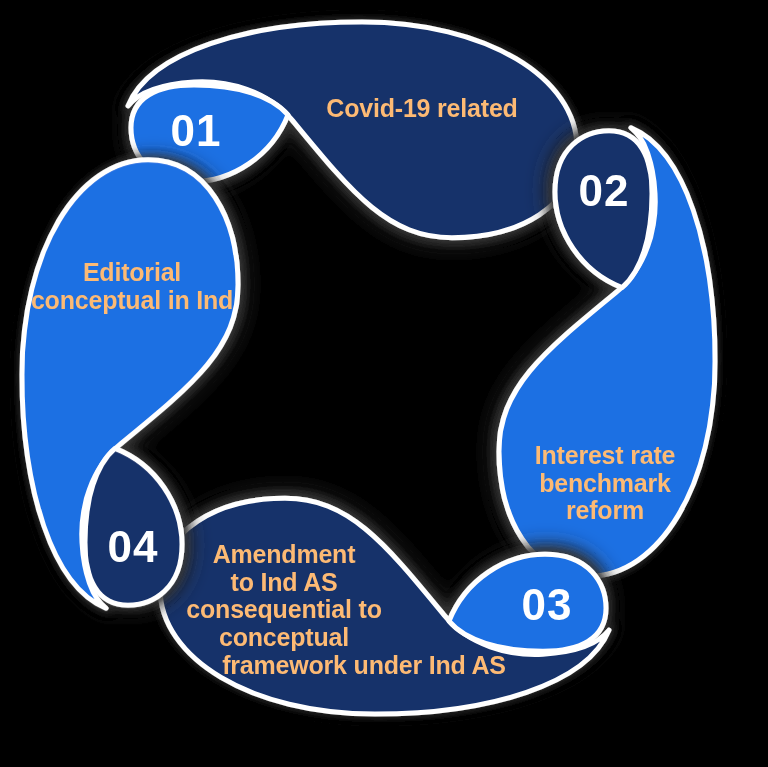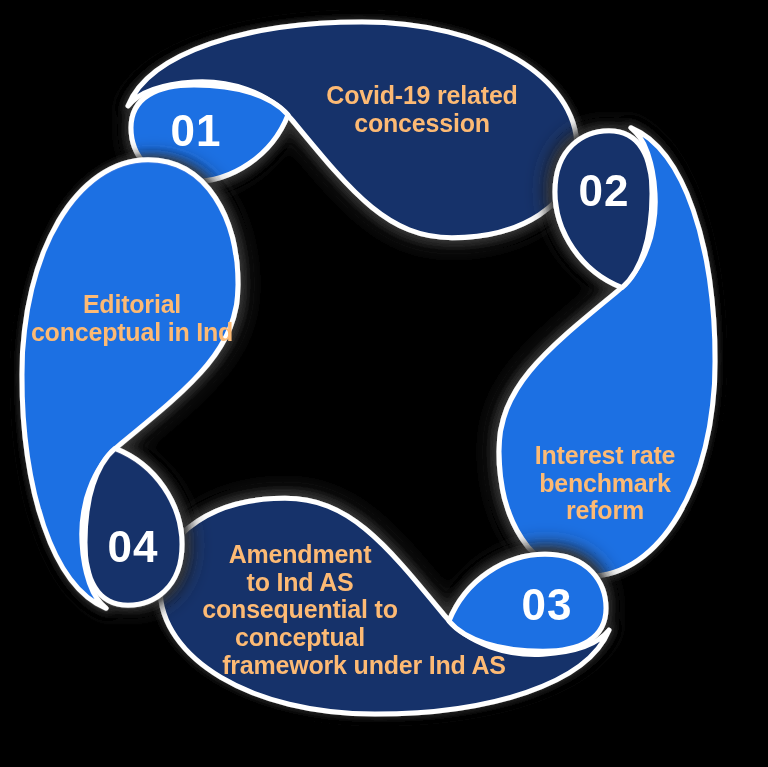--- a/index.html
+++ b/index.html
@@ -32,23 +32,23 @@
     color: #ffffff;
     font-weight: bold;
     font-size: 44px;
     line-height: 44px;
     letter-spacing: 1px;
     text-align: center;
   }
   
   #t-covid     { left: 422px; top: 109px; }
   #t-interest  { left: 605px; top: 456px; margin-top: 27px; }
-  #t-amend     { left: 300px; top: 596px; }
+  #t-amend     { left: 284px; top: 596px; }
   #t-amend-last{ left: 364px; top: 666px; }
-  #t-editorial { left: 132px; top: 286px; margin-top: 32px; }
+  #t-editorial { left: 132px; top: 286px; }
   #n-01 { left: 196px; top: 131px; }
   #n-02 { left: 604px; top: 191px; }
   #n-03 { left: 547px; top: 605px; }
   #n-04 { left: 133px; top: 547px; }
 </style>
 </head>
 <body>
 
 <div id="stage">
 
@@ -90,21 +90,20 @@
       <use href="#p-blob" class="shape" fill="#1E6FE3"></use>
       <use href="#p-bub" class="shape" fill="#14316B"></use>
     </g>
   </svg>
 
   <div class="overlay">
 
     <div class="step-number" id="n-01">01</div>
     <div class="label" id="t-covid">
       <div>Covid-19 related</div>
-      <div>concession</div>
     </div>
 
     <div class="step-number" id="n-02">02</div>
     <div class="label" id="t-interest">
       <div>Interest rate</div>
       <div>benchmark</div>
       <div>reform</div>
     </div>
 
     <div class="step-number" id="n-03">03</div>

